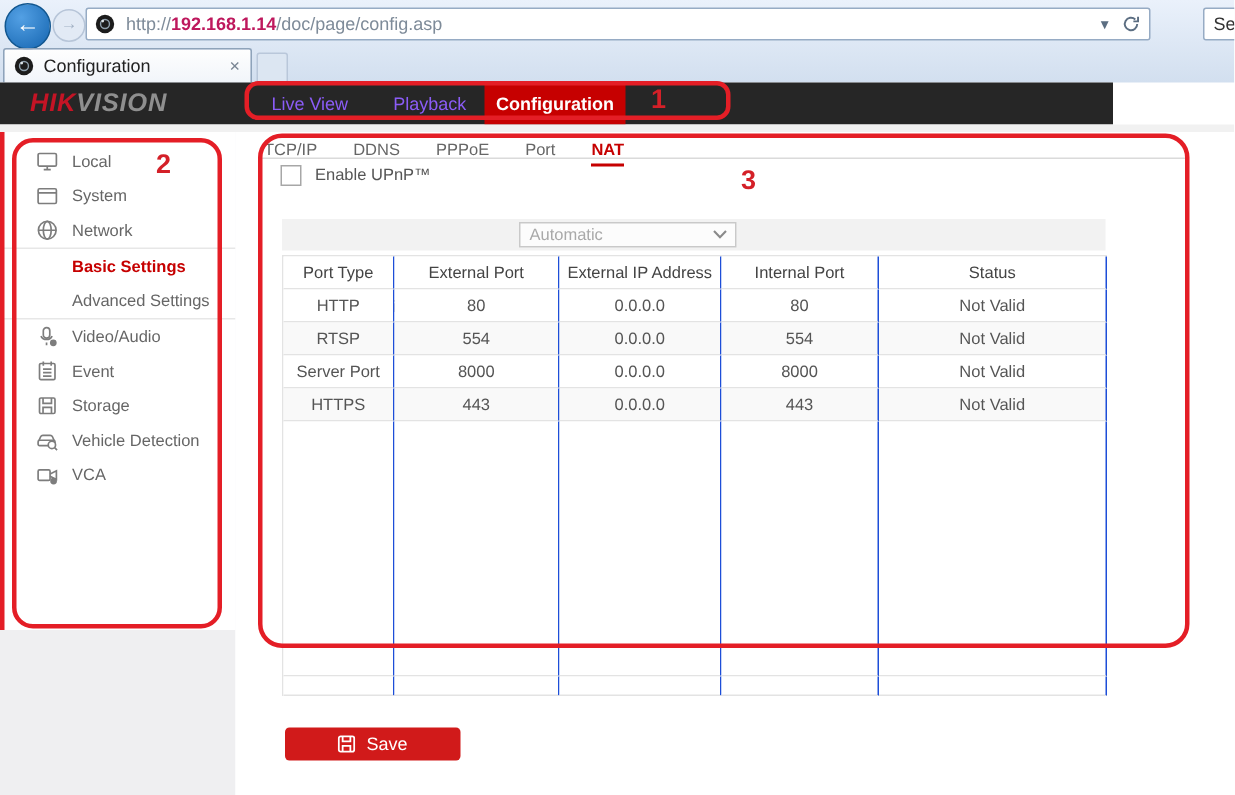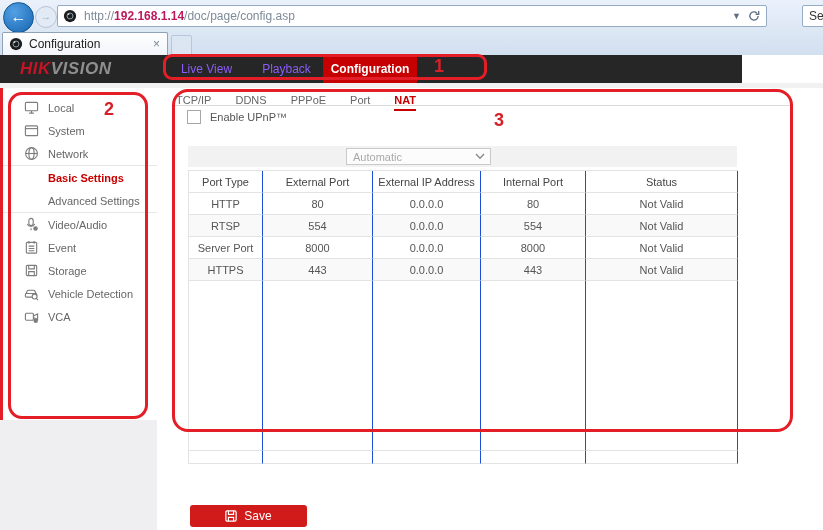--- a/index.html
+++ b/index.html
@@ -91,21 +91,21 @@
          display:flex;align-items:center;justify-content:center;height:21px;
          background:#fff;overflow:hidden;}
   .trow.thead .tcell{color:#444;}
   .trow.alt .tcell{background:#f9f9f9;}
   .trow.filler1 .tcell{height:169px;}
   .trow.filler2 .tcell{height:12px;}
 
   .save-btn{position:absolute;left:190px;top:485px;width:117px;height:22px;background:#d11a1a;
             border:none;border-radius:3px;color:#fff;font-size:12px;display:flex;
             align-items:center;justify-content:center;gap:7px;cursor:pointer;
-            font-family:"Liberation Sans",sans-serif;margin-top:20px;}
+            font-family:"Liberation Sans",sans-serif;}
 
   
   .ann{pointer-events:none;}
   .ann-rect{position:absolute;border:3px solid #e41e26;}
   #ann1{left:163px;top:54px;width:318px;height:20px;border-radius:9px;}
   #ann2{left:8px;top:92px;width:134px;height:321px;border-radius:14px;}
   #ann3{left:172px;top:89px;width:615px;height:337px;border-radius:16px;}
   .ann-strip{position:absolute;left:0;top:88px;width:3px;height:332px;background:#e41e26;}
   .ann-num{position:absolute;color:#d42028;font-weight:bold;font-size:18px;}
   #num1{left:434px;top:56px;}

